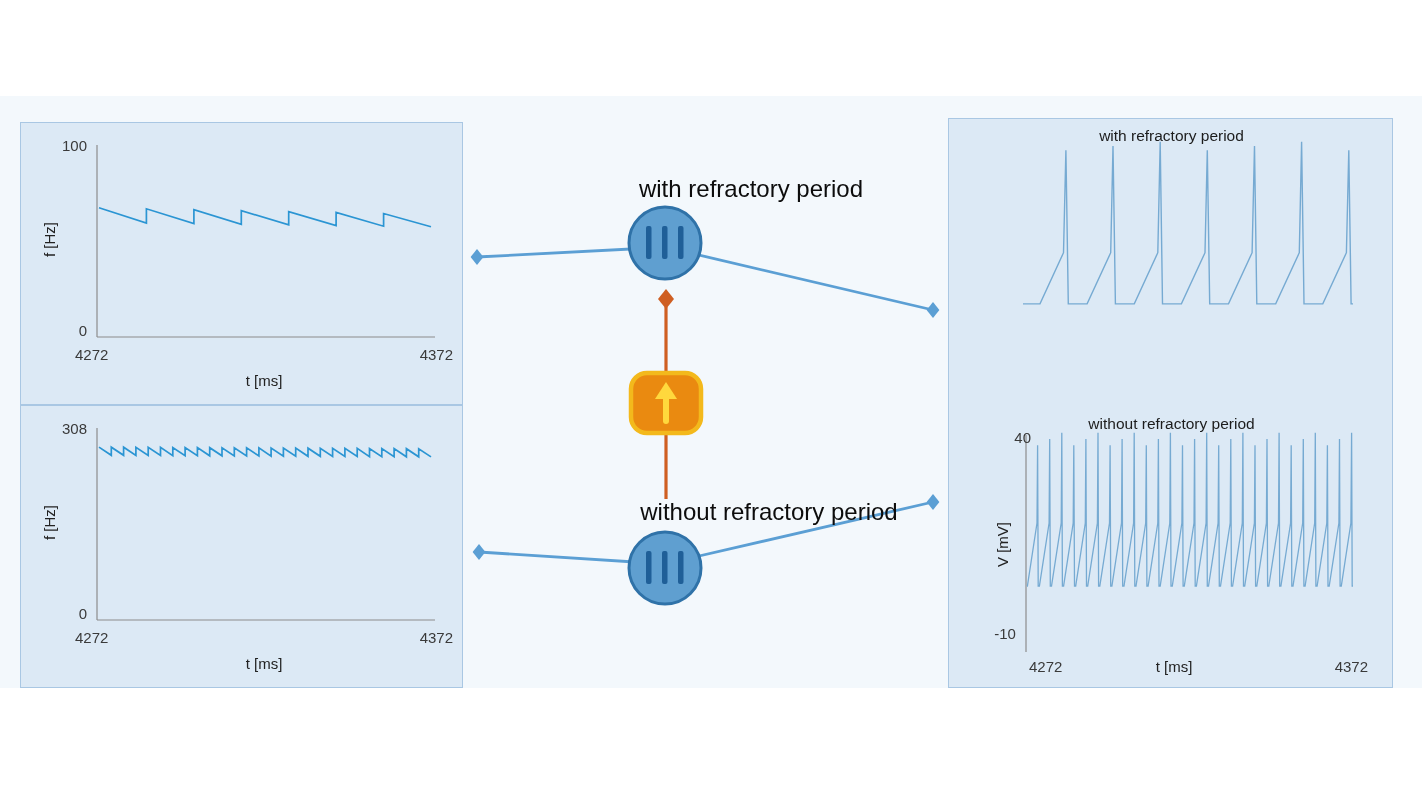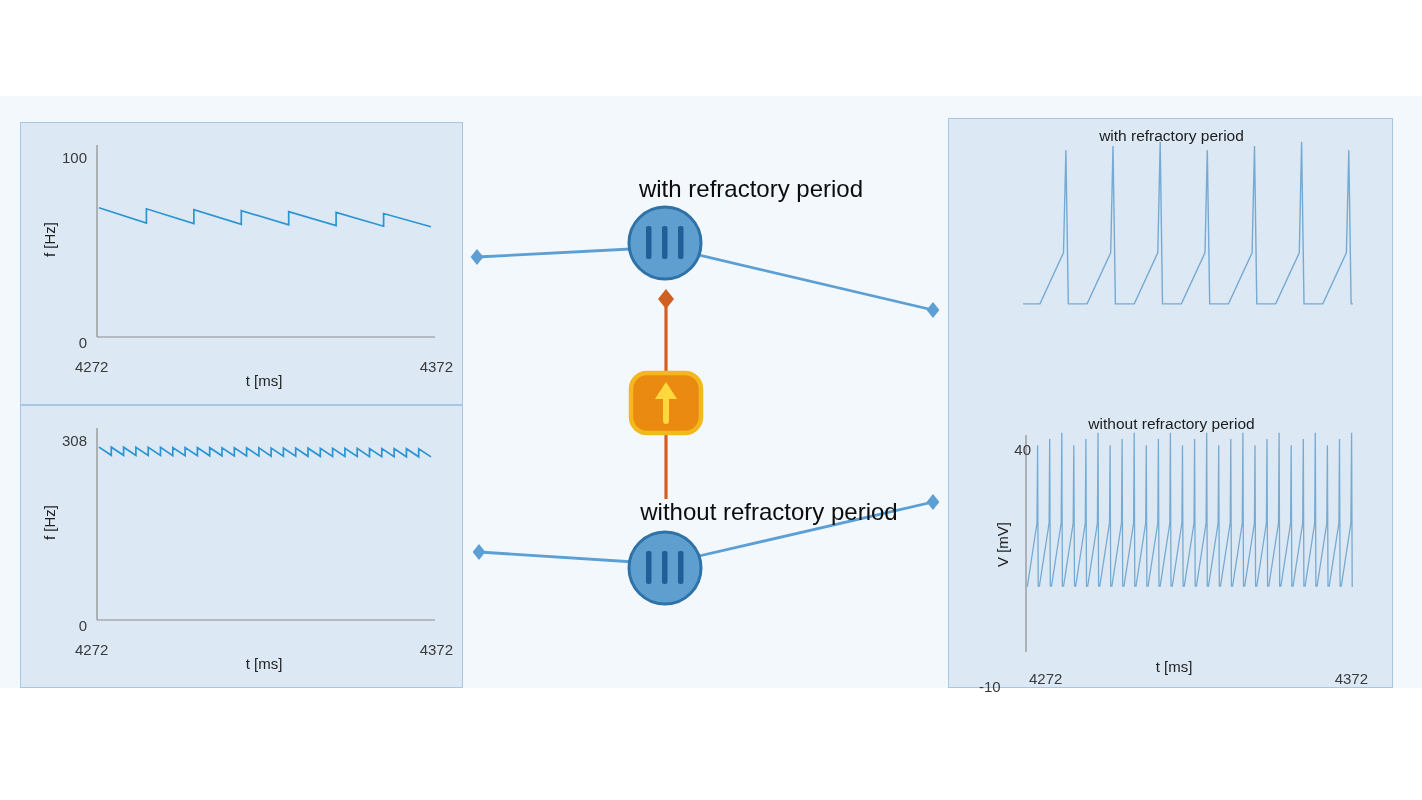--- a/index.html
+++ b/index.html
@@ -5,33 +5,33 @@
   *{margin:0;padding:0;box-sizing:border-box;}
   html,body{width:1422px;height:800px;background:#ffffff;
     font-family:"Liberation Sans","DejaVu Sans",sans-serif;}
   #stage{position:relative;width:1422px;height:800px;overflow:hidden;background:#fff;}
   #canvas-bg{position:absolute;left:0;top:96px;width:1422px;height:592px;background:var(--canvas-bg);z-index:1;}
   .panel{position:absolute;background:var(--panel-bg);border:1px solid var(--panel-border);z-index:2;}
   #panel-tl{left:20px;top:122px;width:443px;height:283px;}
   #panel-bl{left:20px;top:405px;width:443px;height:283px;}
   #panel-r{left:948px;top:118px;width:445px;height:570px;}
   .panel svg{position:absolute;left:0;top:0;}
-  .tick{position:absolute;font-size:15px;color:var(--tick-text);white-space:nowrap;margin-top:12px;}
+  .tick{position:absolute;font-size:15px;color:var(--tick-text);white-space:nowrap;}
   .ymax{left:16px;top:14px;width:50px;text-align:right;}
   .ymin{left:16px;top:199px;width:50px;text-align:right;}
   .xmin{left:54px;top:223px;}
   .xmax{left:388px;top:223px;width:44px;text-align:right;}
   .axis-x{position:absolute;left:171px;top:249px;width:144px;text-align:center;font-size:15px;color:#222;}
   .axis-y{position:absolute;left:-10px;top:108px;width:76px;text-align:center;
     transform:rotate(-90deg);font-size:15px;color:#222;}
   .r-title{position:absolute;left:0;width:445px;text-align:center;font-size:15.5px;color:#1c1c1c;}
   #r-title1{top:8px;}
   #r-title2{top:296px;}
   .r-ymax{left:30px;top:310px;width:52px;text-align:right;}
-  .r-ymin{left:30px;top:547px;width:52px;text-align:left;}
+  .r-ymin{left:30px;top:506px;width:52px;text-align:center;}
   .r-ylabel{position:absolute;left:17px;top:417px;width:72px;text-align:center;
     transform:rotate(-90deg);font-size:15px;color:#222;}
   .r-xmin{left:80px;top:539px;}
   .r-xlabel{position:absolute;left:153px;top:539px;width:144px;text-align:center;font-size:15px;color:#222;}
   .r-xmax{left:377px;top:539px;width:42px;text-align:right;}
   #wires{position:absolute;left:0;top:0;width:1422px;height:800px;pointer-events:none;z-index:3;}
   .neuron{position:absolute;width:80px;height:80px;z-index:4;cursor:pointer;}
   .neuron-body{fill:var(--neuron-fill);stroke:var(--neuron-stroke);stroke-width:3;}
   .neuron-spikes rect{fill:var(--neuron-glyph);}
   #neuron-top{left:625px;top:203px;}

